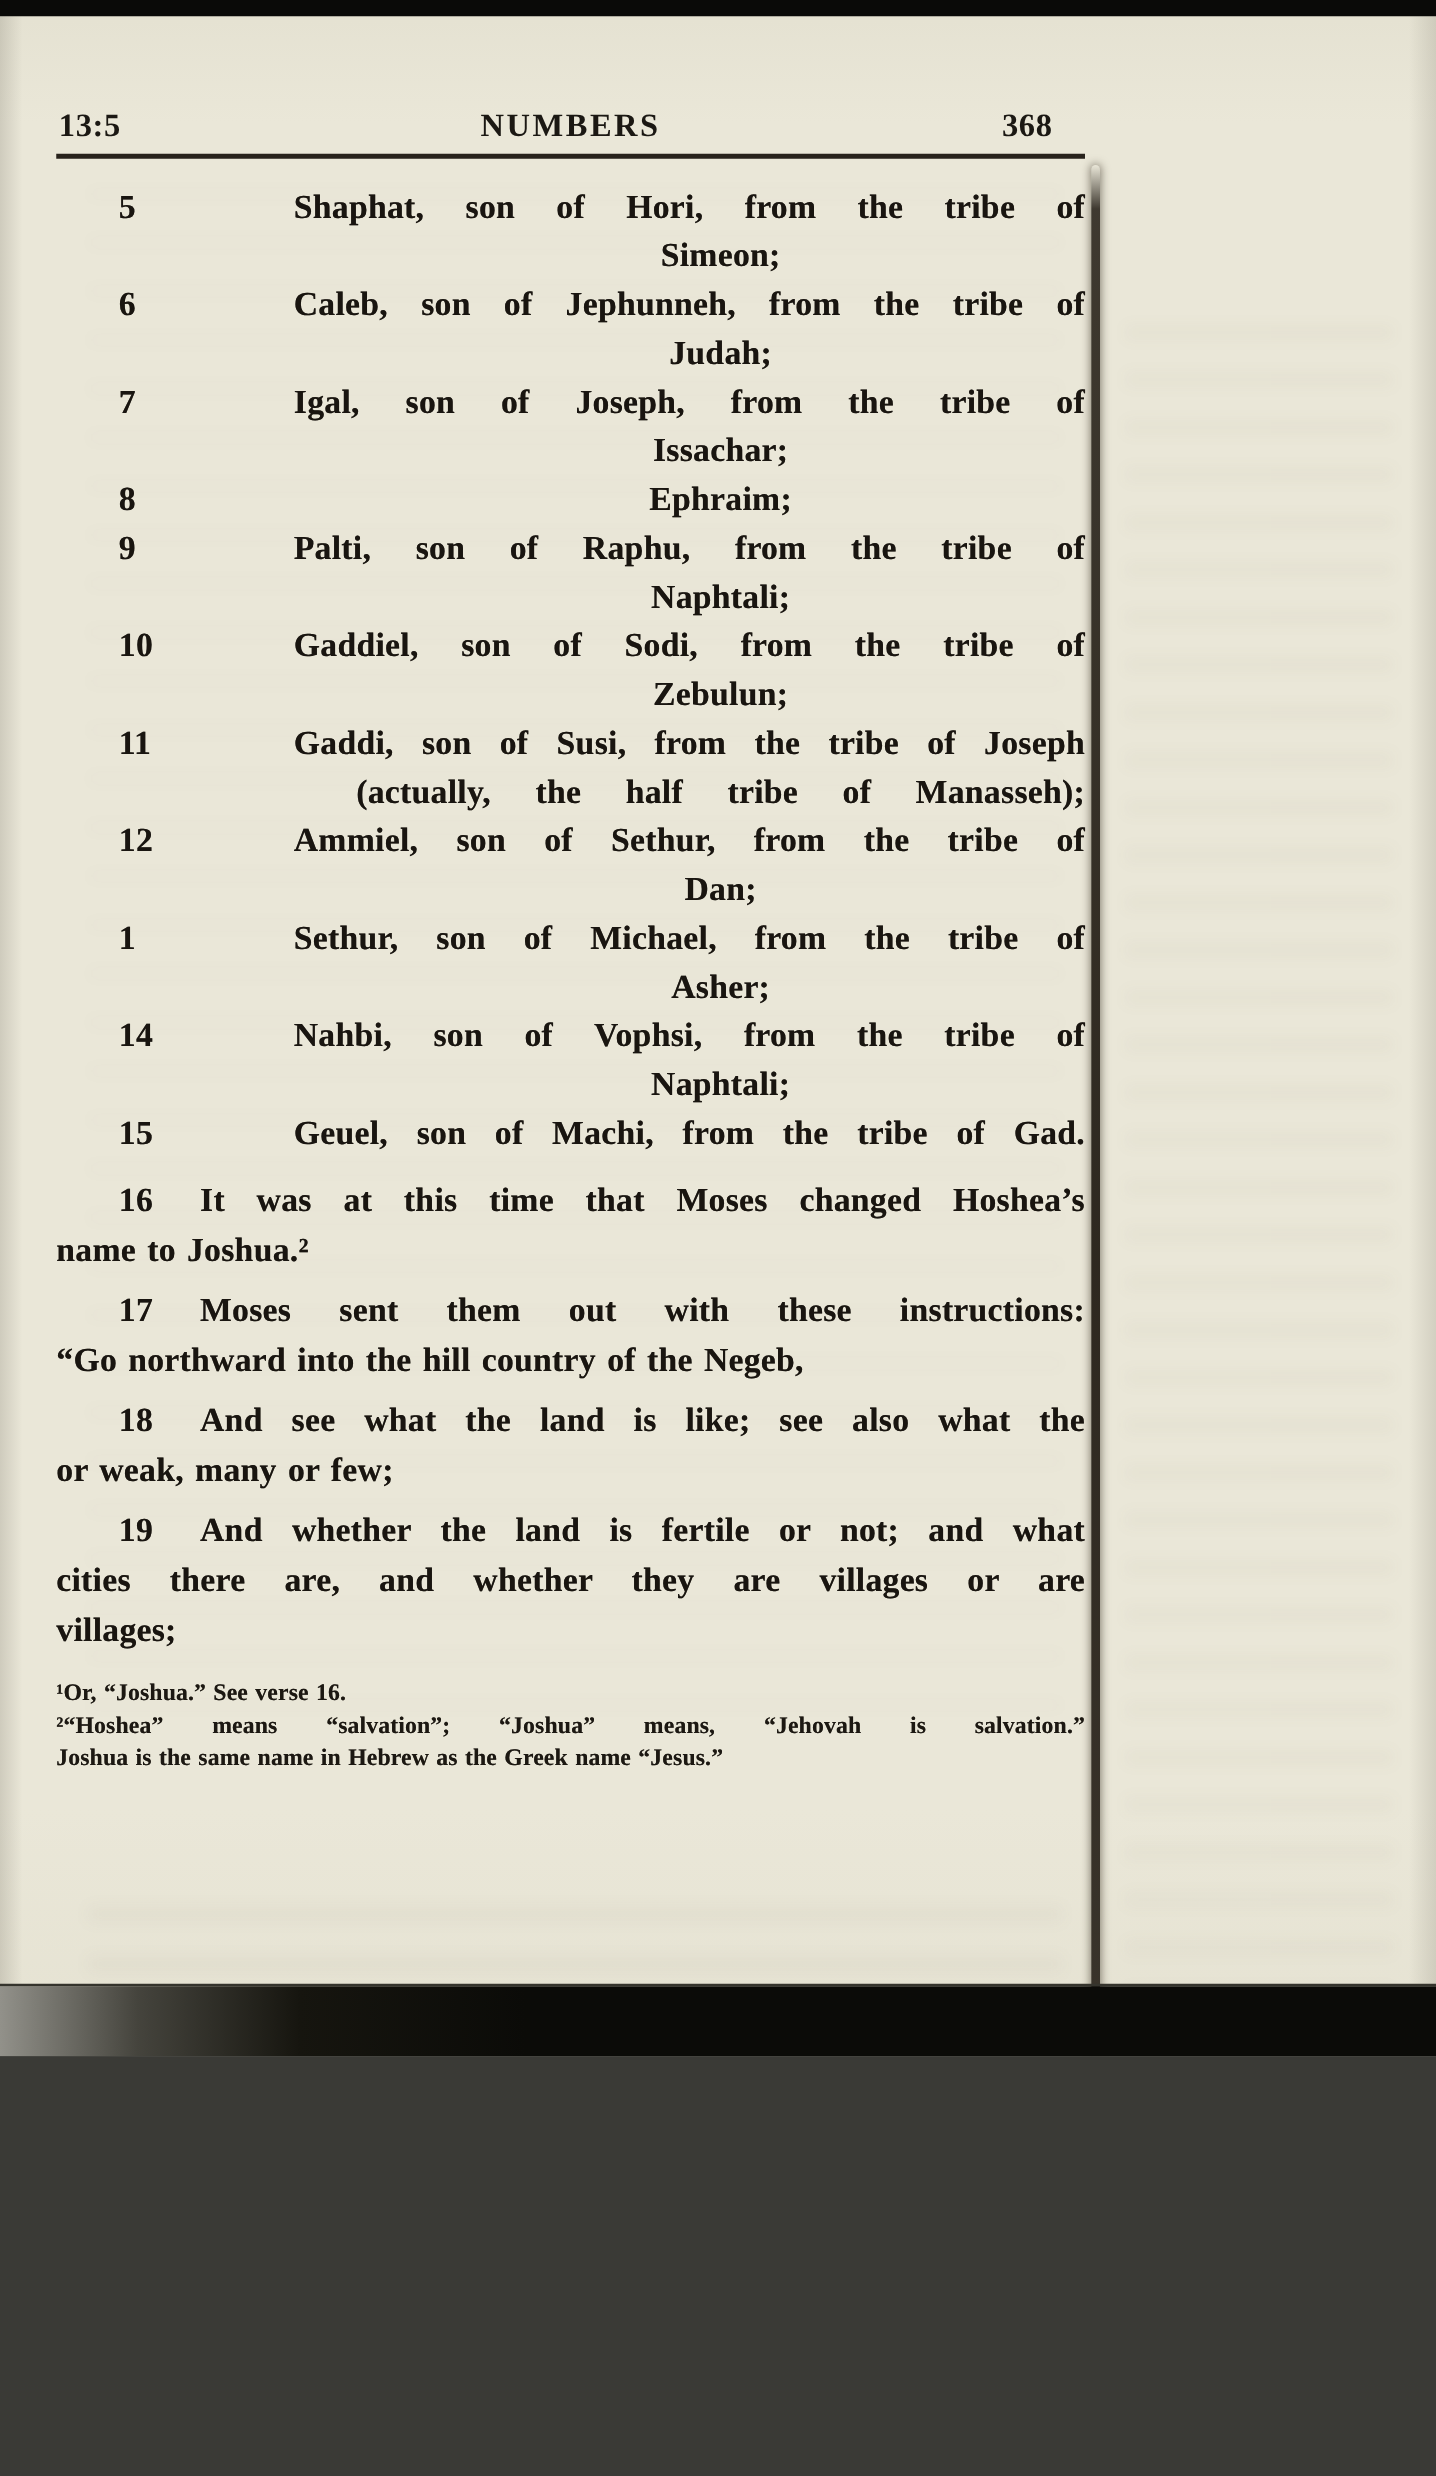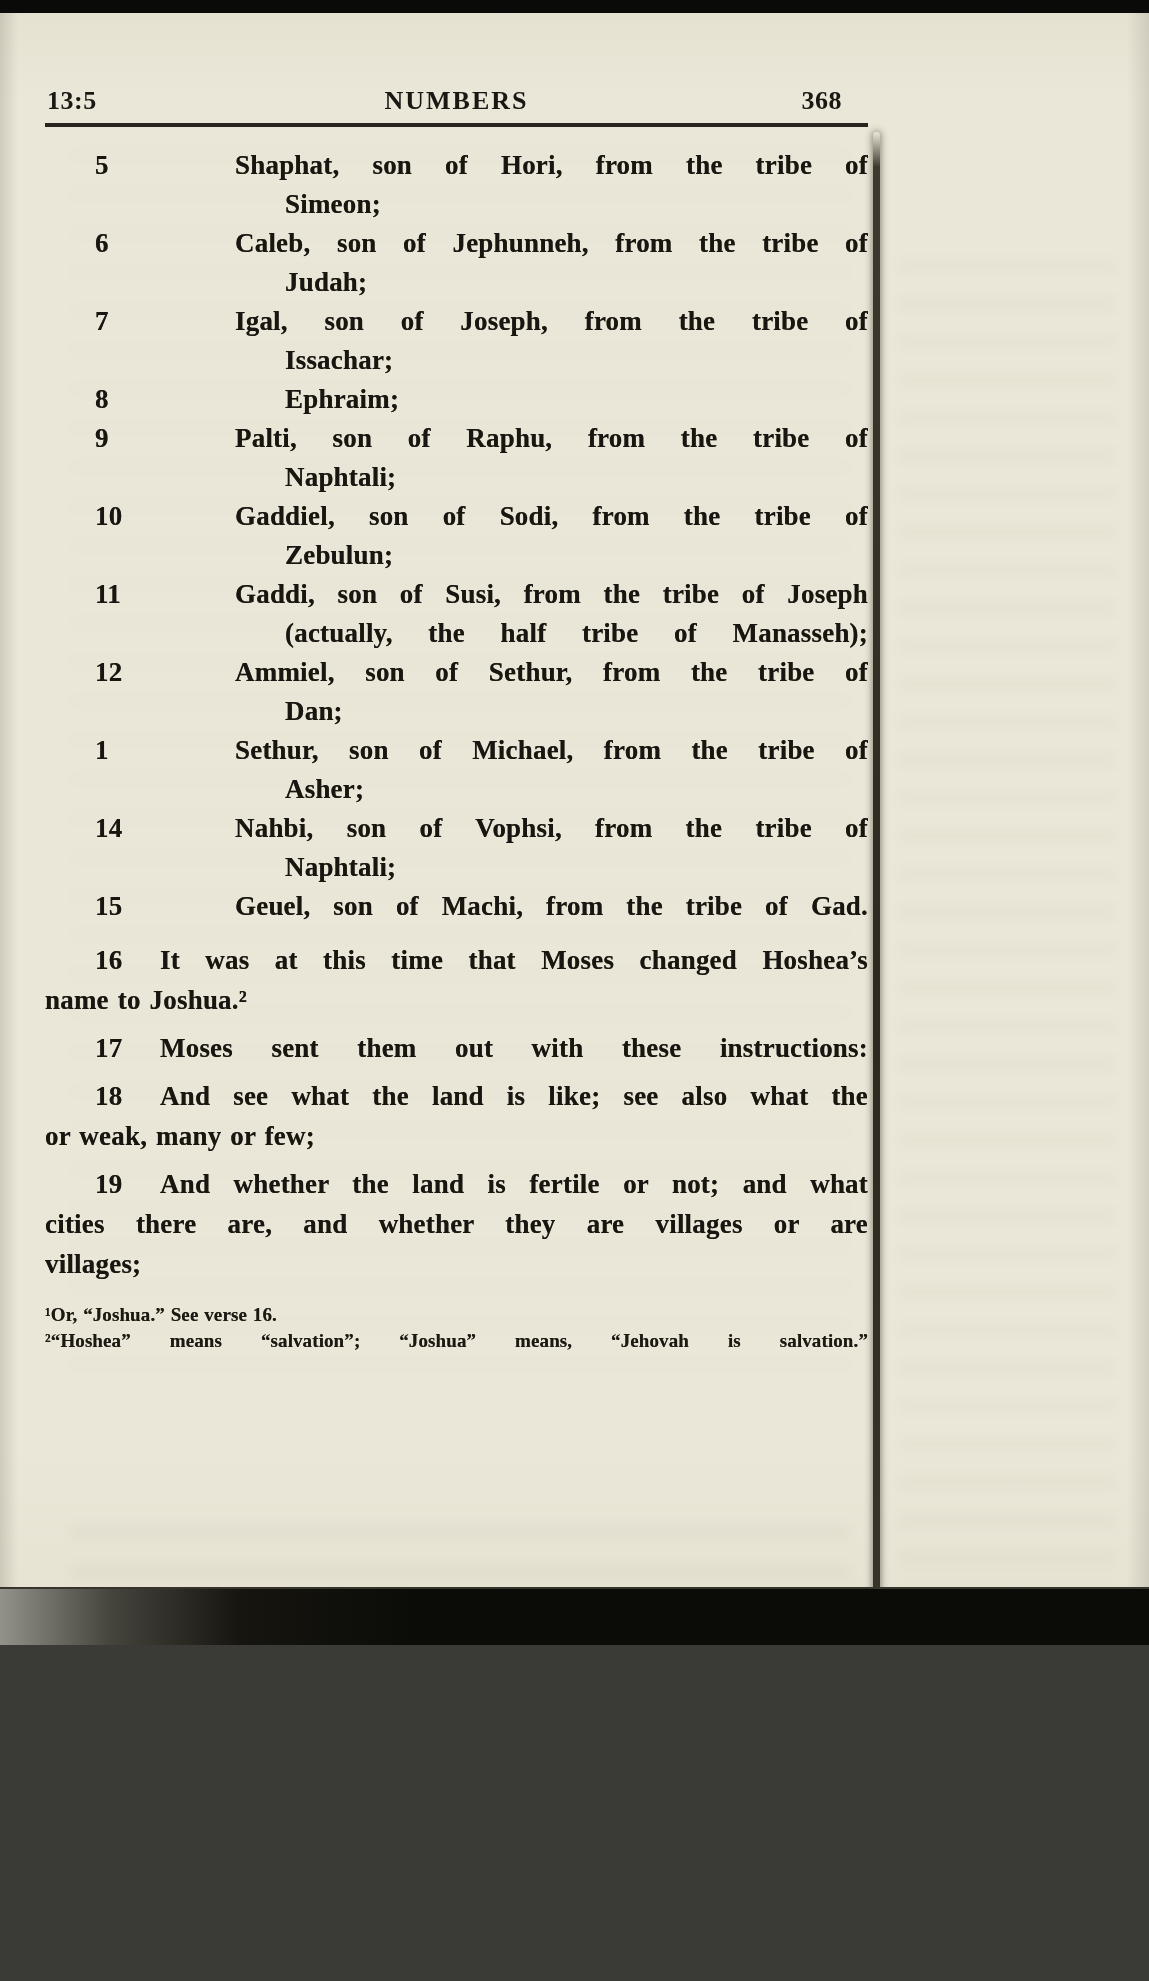--- a/index.html
+++ b/index.html
@@ -40,21 +40,21 @@
   .header .pagenum{position:absolute;right:26px;top:0;letter-spacing:.5px;}
   .rule{position:absolute;left:45px;top:123px;width:823px;height:4px;background:#28231c;}
   
   .column{position:absolute;left:45px;top:146px;width:823px;color:#191510;
     font-weight:700;font-size:27px;line-height:39px;letter-spacing:.2px;word-spacing:2px;
     text-shadow:0 0 .4px rgba(25,20,14,.65);}
   .stretch{text-align:justify;text-align-last:justify;}
   
   .list-verse{position:relative;}
   .list-verse .vnum-abs{position:absolute;left:50px;top:0;}
-  .list-verse .line{padding-left:190px;}
+  .list-verse .line{padding-left:190px;text-align:center;}
   .list-verse .line.lw{padding-left:240px;}
   
   .para-verse{margin-top:8px;line-height:40px;}
   .para-verse:first-of-type{margin-top:14px;}
   .para-verse .pline.first{padding-left:50px;}
   .vnum{display:inline-block;width:65px;}
   
   .footnotes{margin-top:18px;font-size:19px;line-height:26px;letter-spacing:.1px;word-spacing:1px;color:#1c1812;}
 </style>
 </head>
@@ -133,33 +133,35 @@
           <div class="line l0 stretch">Geuel, son of Machi, from the tribe of Gad.</div>
         </div>
       </div>
     <div>
         <div class="verse para-verse">
           <div class="pline stretch first"><span class="vnum">16</span><span class="vtext">It was at this time that Moses changed Hoshea’s</span></div>
           <div class="pline">name to Joshua.²</div>
         </div>
         <div class="verse para-verse">
           <div class="pline stretch first"><span class="vnum">17</span><span class="vtext">Moses sent them out with these instructions:</span></div>
+          <div class="pline">“Go northward into the hill country of the Negeb,</div>
         </div>
         <div class="verse para-verse">
           <div class="pline stretch first"><span class="vnum">18</span><span class="vtext">And see what the land is like; see also what the</span></div>
           <div class="pline">or weak, many or few;</div>
         </div>
         <div class="verse para-verse">
           <div class="pline stretch first"><span class="vnum">19</span><span class="vtext">And whether the land is fertile or not; and what</span></div>
           <div class="pline stretch">cities there are, and whether they are villages or are</div>
           <div class="pline">villages;</div>
         </div>
       </div>
     <div class="footnotes">
         <div class="fline">¹Or, “Joshua.” See verse 16.</div>
         <div class="fline stretch">²“Hoshea” means “salvation”; “Joshua” means, “Jehovah is salvation.”</div>
+        <div class="fline">Joshua is the same name in Hebrew as the Greek name “Jesus.”</div>
       </div>
   </div>
 
   <div class="gutter"></div>
   <div class="edge-bottom"></div>
 
 </div>
 
 </body></html>

